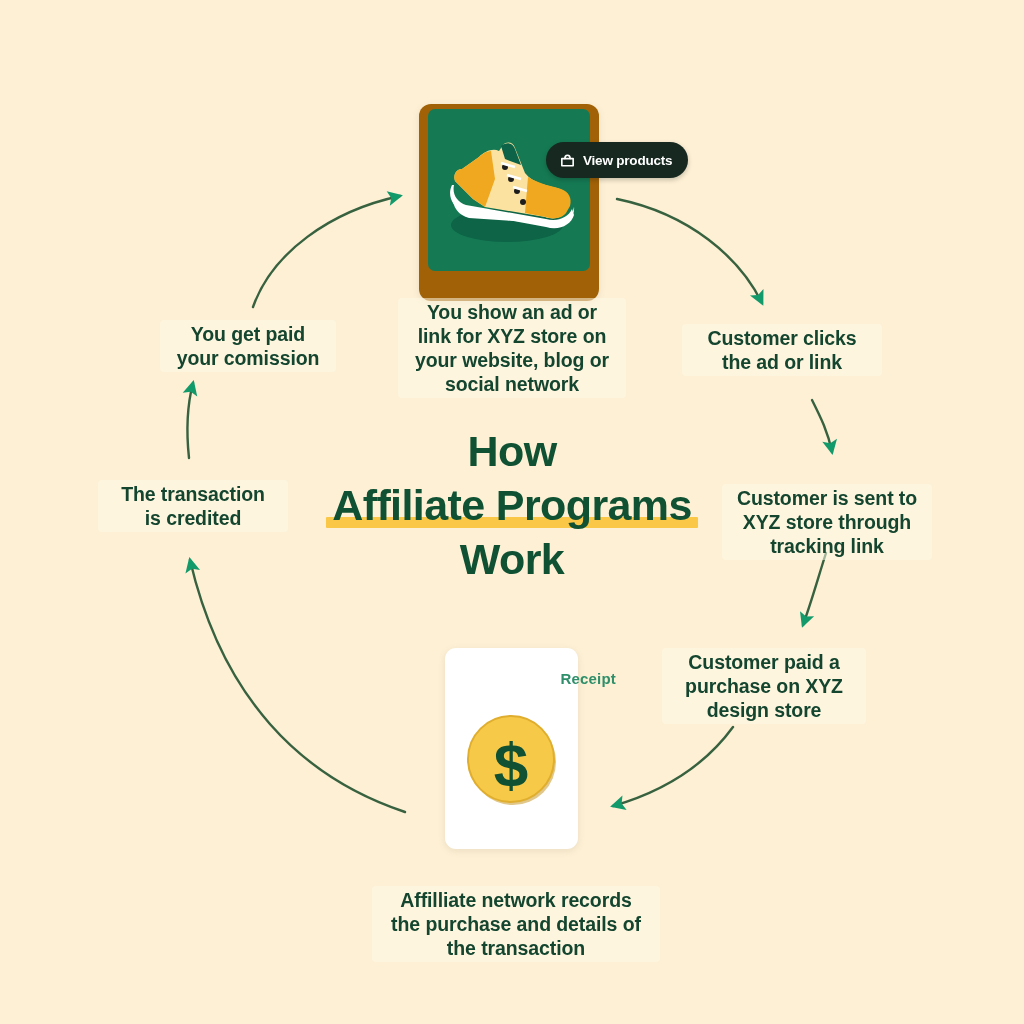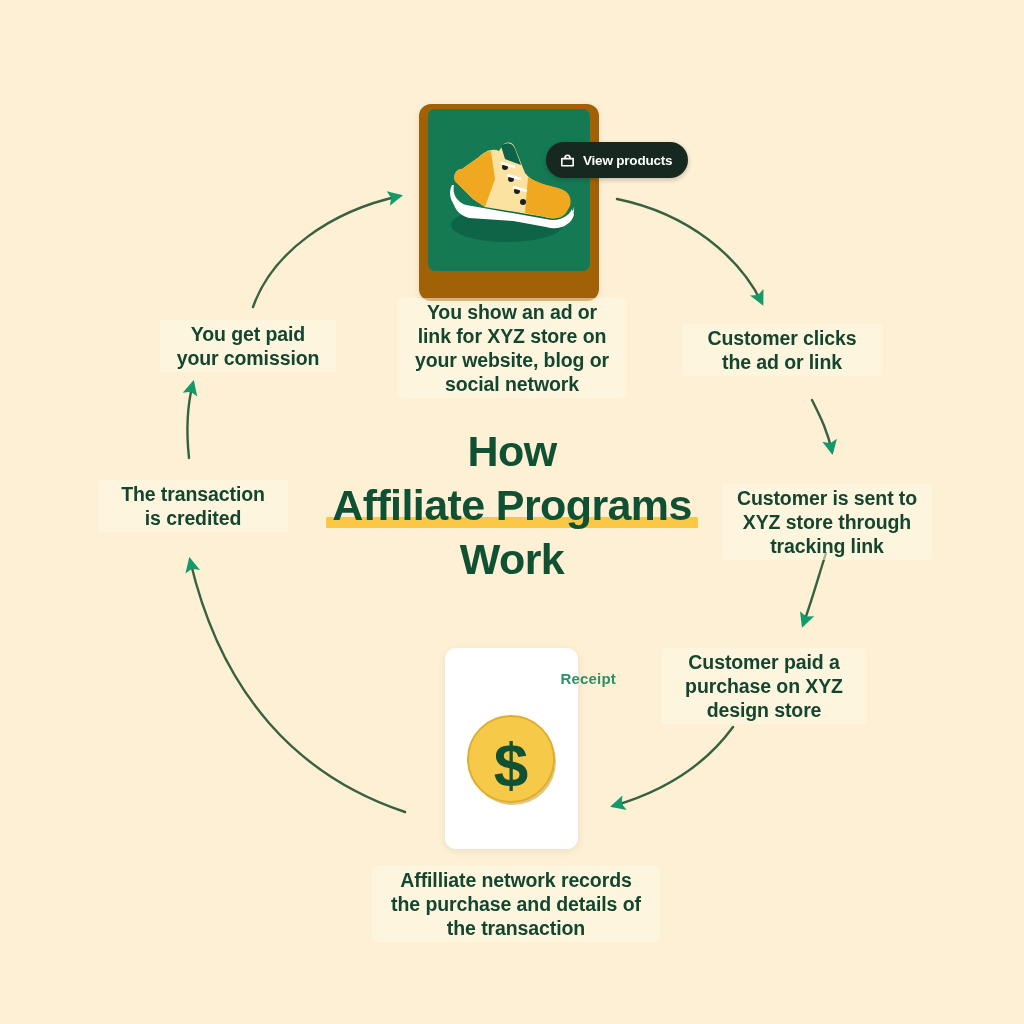--- a/index.html
+++ b/index.html
@@ -45,21 +45,21 @@
     border-radius: 4px;
     padding: 2px 4px;
     box-sizing: border-box;
     white-space: pre-line;
   }
 
   #label-show-ad      { left: 398px; top: 298px;  width: 228px; }
   #label-customer-clicks { left: 682px; top: 324px; width: 200px; }
   #label-sent-to-store   { left: 722px; top: 484px; width: 210px; }
   #label-makes-purchase  { left: 662px; top: 648px; width: 204px; }
-  #label-network-records { left: 372px; top: 866px; width: 288px; }
+  #label-network-records { left: 372px; top: 886px; width: 288px; }
   #label-transaction-credited { left: 98px; top: 480px; width: 190px; }
   #label-get-paid     { left: 160px; top: 320px; width: 176px; }
 
   
   #center-title {
     position: absolute;
     left: 262px;
     top: 424px;
     width: 500px;
     text-align: center;

